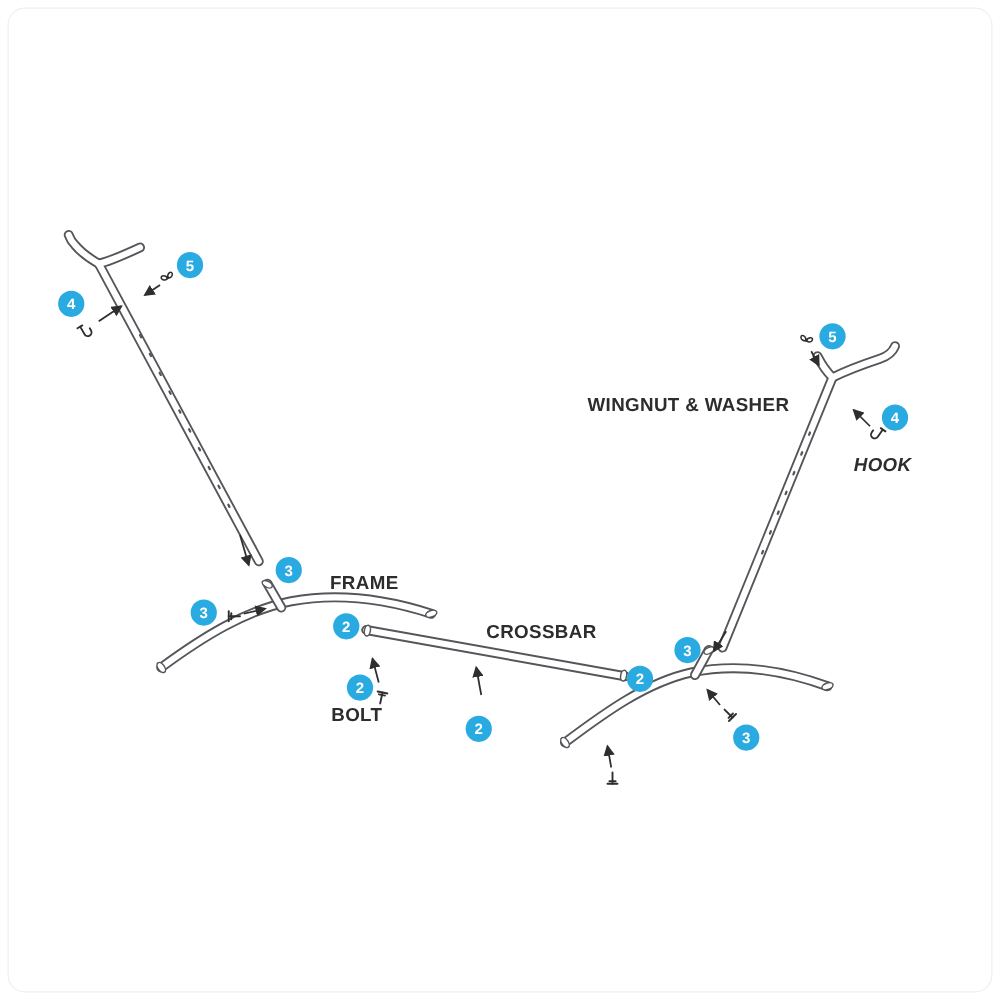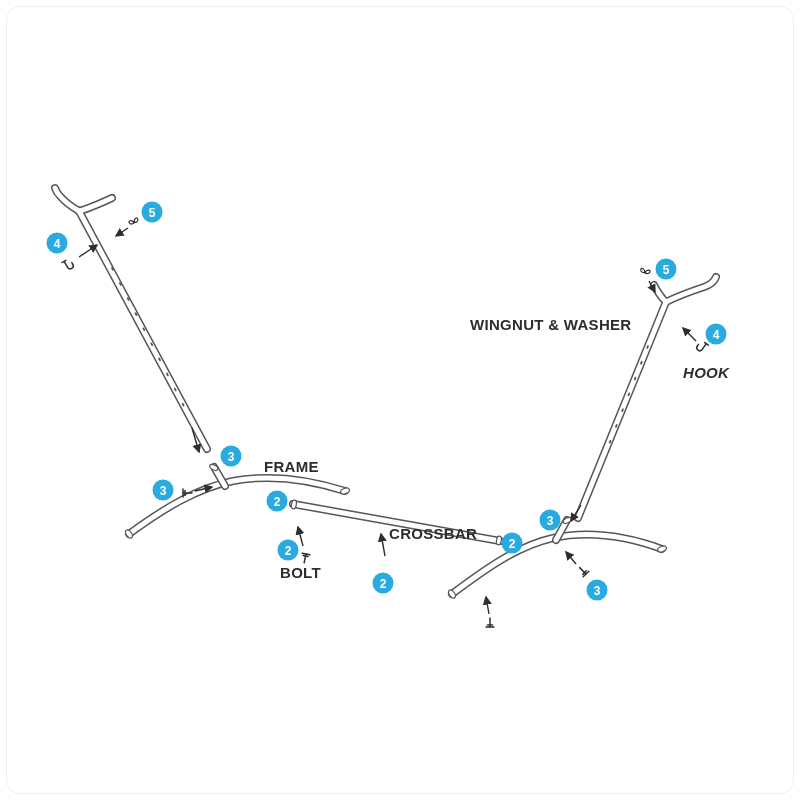--- a/index.html
+++ b/index.html
@@ -7,22 +7,22 @@
   .canvas { position:relative; width:800px; height:800px; background:#ffffff; overflow:hidden; }
   .card-frame { position:absolute; inset:6px; border:1px solid #efefef; border-radius:14px; pointer-events:none; }
   svg.diagram { position:absolute; left:0; top:0; }
 
   .label { position:absolute; font-size:15px; font-weight:600; color:#2d2d2d;
            letter-spacing:.3px; white-space:nowrap; }
   .l-hfb   { left:175px; top:326px; }
   .l-ww    { left:470px; top:283px;margin-top:33px; }
   .l-hook  { left:683px; top:364px;font-style:italic; }
   .l-base  { left:264px; top:458px; }
-  .l-cross { left:389px; top:497px;margin-top:28px; }
-  .l-bolt  { left:280px; top:564px; }
+  .l-cross { left:389px; top:497px; }
+  .l-bolt  { left:265px; top:564px; }
 
   .badge { position:absolute; width:21px; height:21px; border-radius:50%;
            background:#29abe2; color:#ffffff; font-size:12px; font-weight:700;
            display:flex; align-items:center; justify-content:center;
            transform:translate(-50%,-50%); }
 
   .tube-outer { fill:none; stroke:#55565a; stroke-width:8; stroke-linecap:round; stroke-linejoin:round; }
   .tube-inner { fill:none; stroke:#ffffff; stroke-width:5; stroke-linecap:round; stroke-linejoin:round; }
   .tube-cap   { fill:#ffffff; stroke:#55565a; stroke-width:1.2; }
   .holes      { fill:none; stroke:#55565a; stroke-width:1.8; stroke-dasharray:2 15; stroke-linecap:round; }

